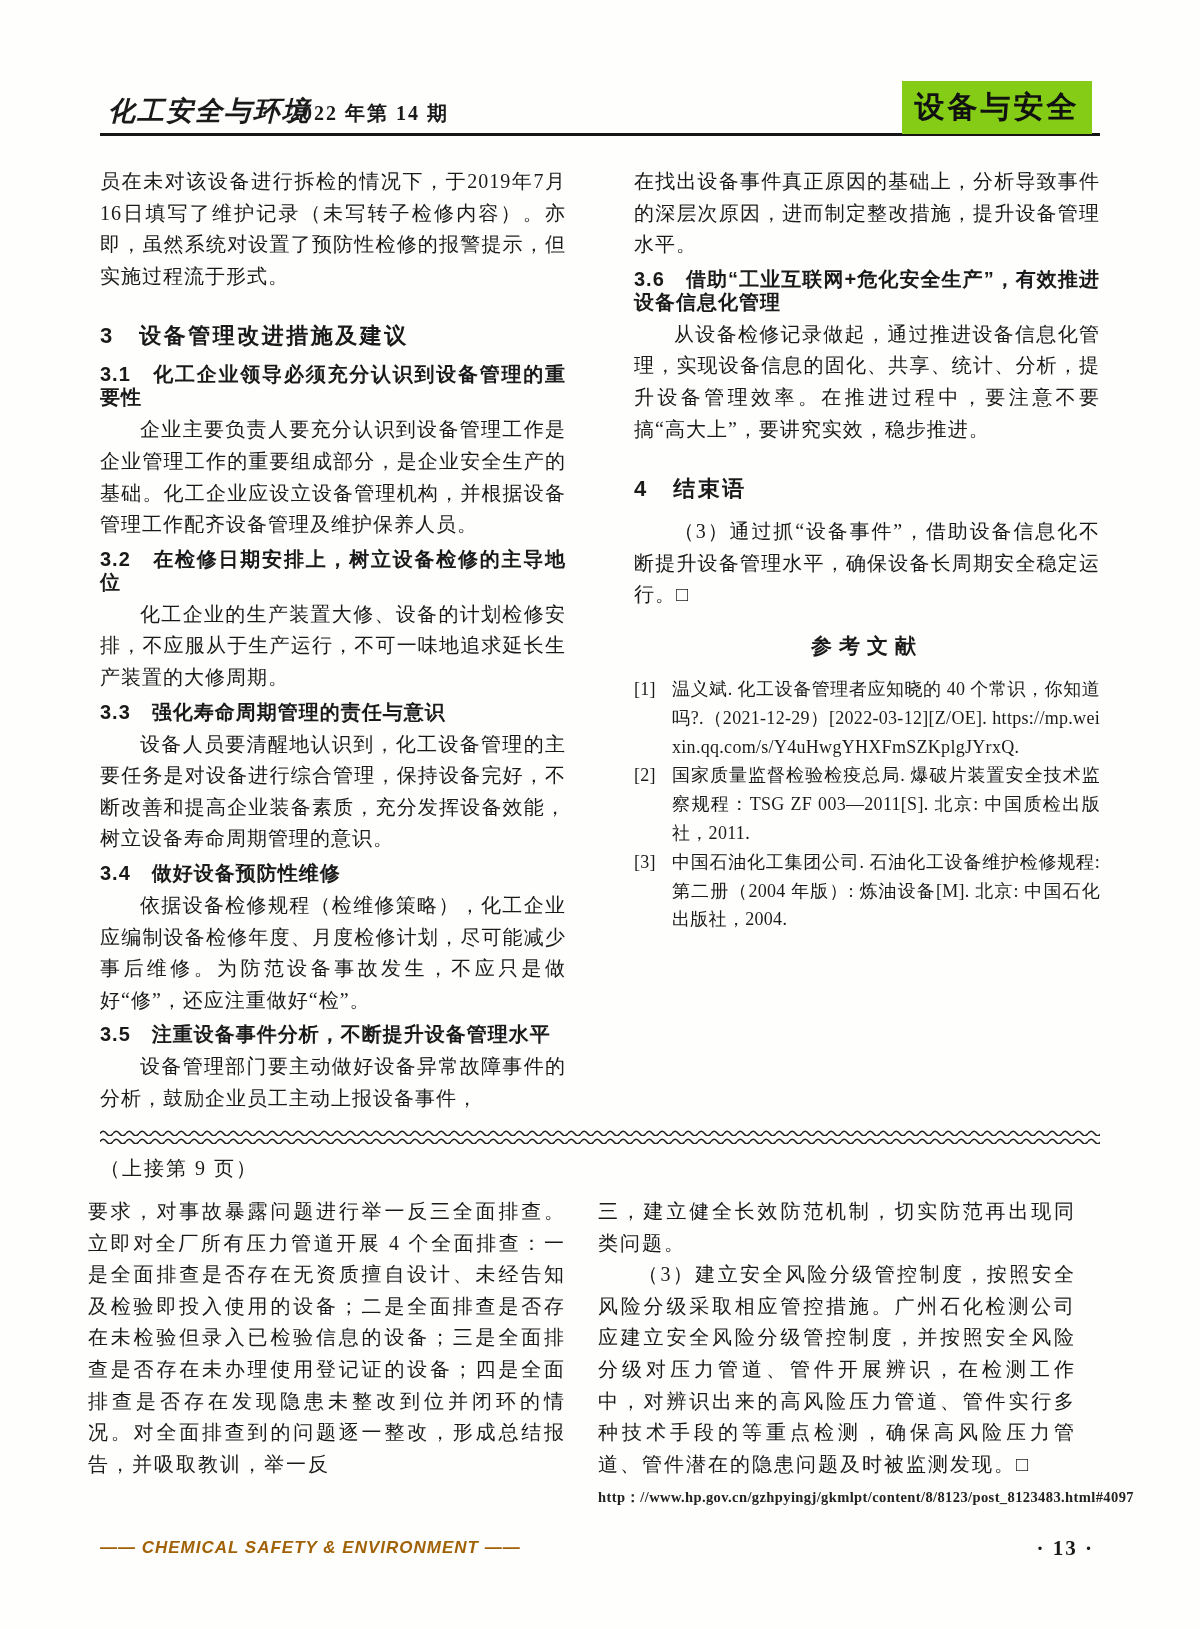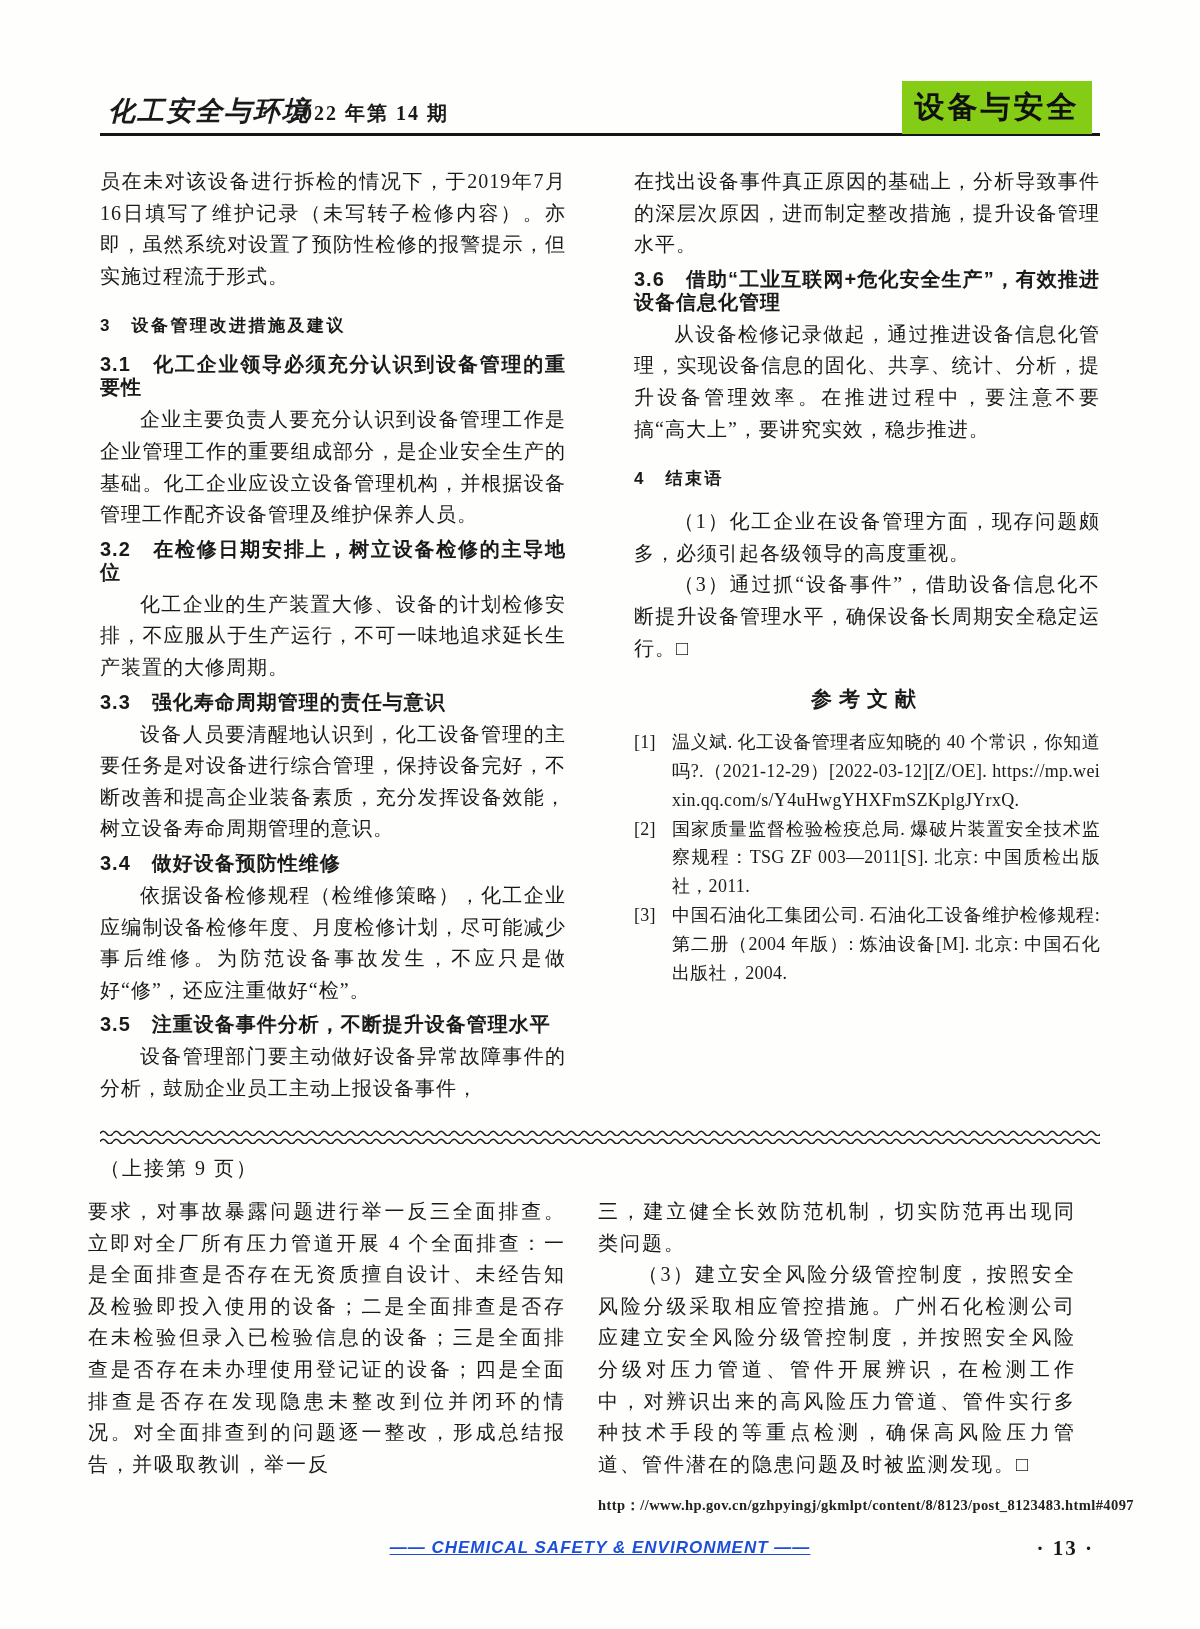--- a/index.html
+++ b/index.html
@@ -50,22 +50,22 @@
   .body {
     font-size:20px; line-height:31.6px;
     text-align:justify; text-justify:inter-ideograph;
     letter-spacing:1px;
     text-indent:2em; margin:0;
   }
   .noindent { text-indent:0; }
 
   .h1 {
     font-family:"Liberation Sans","DejaVu Sans",sans-serif;
-    font-weight:bold; font-size:17px; letter-spacing:2.5px;
-    margin:18px 0 11px; line-height:32px;
+    font-weight:bold; font-size:22px; letter-spacing:2.5px;
+    margin:28px 0 11px; line-height:32px;
   }
   .h2 {
     font-family:"Liberation Sans","DejaVu Sans",sans-serif;
     font-weight:bold; font-size:20px; letter-spacing:1px;
     margin:7px 0 5px; line-height:23px;
     text-align:justify;
   }
 
   .refs-title {
     font-family:"Liberation Sans","DejaVu Sans",sans-serif;
@@ -83,37 +83,37 @@
   .cont-note {
     position:absolute; top:1155px; left:100px;
     font-size:20px; letter-spacing:2px;
   }
   .cont-columns {
     position:absolute; top:1196px; left:88px; width:1000px;
     display:flex; gap:32px;
   }
   .cont-columns .body { letter-spacing:2px; line-height:31.6px; }
   .source-url {
-    margin-top:16px;
+    margin-top:8px;
     font-size:14.5px; letter-spacing:0.4px;
     text-align:right;
     font-family:"Liberation Serif","DejaVu Serif",serif;
     font-weight:bold;
     color:#222;
   }
 
   
   .footer {
     position:absolute; top:1538px; left:100px; width:1000px; height:30px;
   }
   .footer-center {
-    position:absolute; left:0; right:0; text-align:center;
+    position:absolute; left:0; right:0; 
     font-family:"Liberation Sans","DejaVu Sans",sans-serif;
     font-style:italic; font-weight:bold;
-    font-size:17px; letter-spacing:1px; color:#1d4ed8;text-decoration:underline;
+    font-size:17px; letter-spacing:1px; color:#a16207;
   }
   .page-number {
     position:absolute; right:6px; top:-2px;
     font-size:21px; font-weight:bold; letter-spacing:2px;
   }
 </style>
 </head>
 <body>
 
 <div class="page">
@@ -139,21 +139,20 @@
       <p class="body">依据设备检修规程（检维修策略），化工企业应编制设备检修年度、月度检修计划，尽可能减少事后维修。为防范设备事故发生，不应只是做好“修”，还应注重做好“检”。</p>
       <h3 class="h2">3.5　注重设备事件分析，不断提升设备管理水平</h3>
       <p class="body">设备管理部门要主动做好设备异常故障事件的分析，鼓励企业员工主动上报设备事件，</p>
     </div>
 
     <div class="col">
       <p class="body noindent">在找出设备事件真正原因的基础上，分析导致事件的深层次原因，进而制定整改措施，提升设备管理水平。</p>
       <h3 class="h2">3.6　借助“工业互联网+危化安全生产”，有效推进设备信息化管理</h3>
       <p class="body">从设备检修记录做起，通过推进设备信息化管理，实现设备信息的固化、共享、统计、分析，提升设备管理效率。在推进过程中，要注意不要搞“高大上”，要讲究实效，稳步推进。</p>
       <h2 class="h1">4　结束语</h2>
-      <p class="body">（1）化工企业在设备管理方面，现存问题颇多，必须引起各级领导的高度重视。</p>
       <p class="body">（3）通过抓“设备事件”，借助设备信息化不断提升设备管理水平，确保设备长周期安全稳定运行。□</p>
 
       <div class="refs-title">参考文献</div>
 
       <div class="ref-item">
         <span class="ref-label">[1]</span>
         <span class="ref-text">温义斌. 化工设备管理者应知晓的 40 个常识，你知道吗?.（2021-12-29）[2022-03-12][Z/OE]. https://mp.weixin.qq.com/s/Y4uHwgYHXFmSZKplgJYrxQ.</span>
       </div>
       <div class="ref-item">
         <span class="ref-label">[2]</span>

